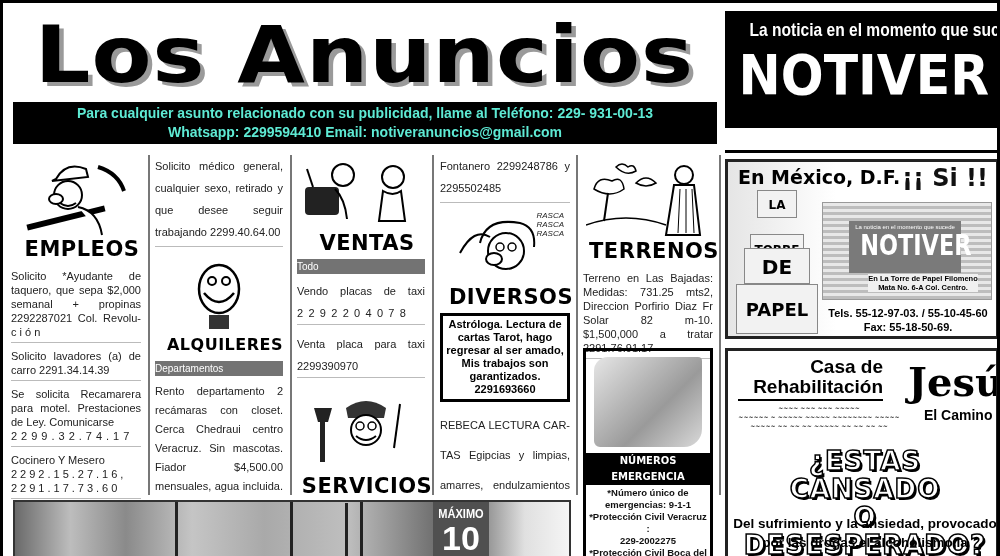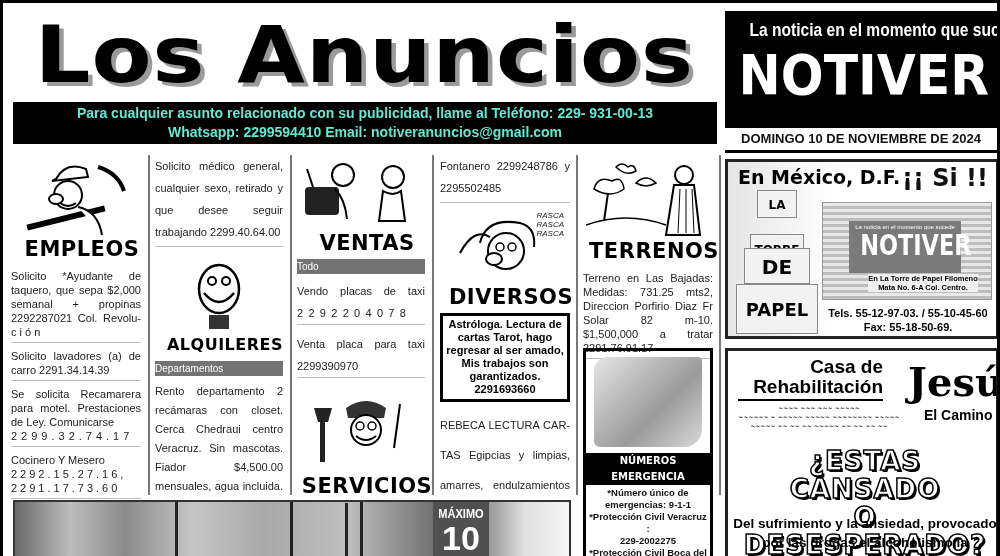--- a/index.html
+++ b/index.html
@@ -71,21 +71,20 @@
   </div>
   <div class="contact-bar">
     <div>Para cualquier asunto relacionado con su publicidad, llame al  Teléfono: 229- 931-00-13</div>
     <div>Whatsapp: 2299594410 Email: notiveranuncios@gmail.com</div>
   </div>
 
   <div class="notiver-box">
     <span class="notiver-slogan">La noticia en el momento que sucede</span>
     <span class="notiver-name">NOTIVER</span>
   </div>
-  <div class="issue-date">DOMINGO 10 DE NOVIEMBRE DE 2024</div>
   <div class="rule-right"></div>
 
   <div class="col" style="left:8px; width:130px;">
     <div class="section-art" style="height:106px;">
       <svg width="120" height="78" viewBox="0 0 120 78">
         <path d="M40 20 q10 -18 30 -10 l2 8 -36 4z" fill="#fff" stroke="#000" stroke-width="2"></path>
         <circle cx="52" cy="36" r="14" fill="#fff" stroke="#000" stroke-width="2"></circle>
         <ellipse cx="40" cy="40" rx="7" ry="5" fill="#fff" stroke="#000" stroke-width="2"></ellipse>
         <path d="M44 44 q8 6 16 0" stroke="#000" stroke-width="2" fill="none"></path>
         <rect x="10" y="56" width="80" height="6" fill="#000" transform="rotate(-14 50 59)"></rect>

